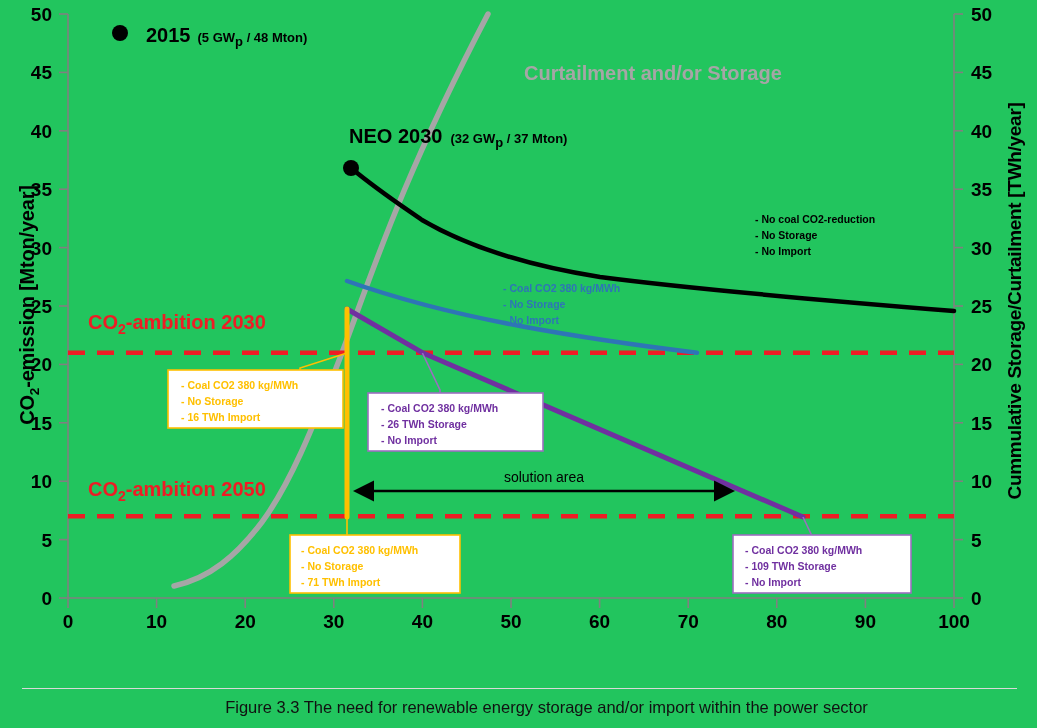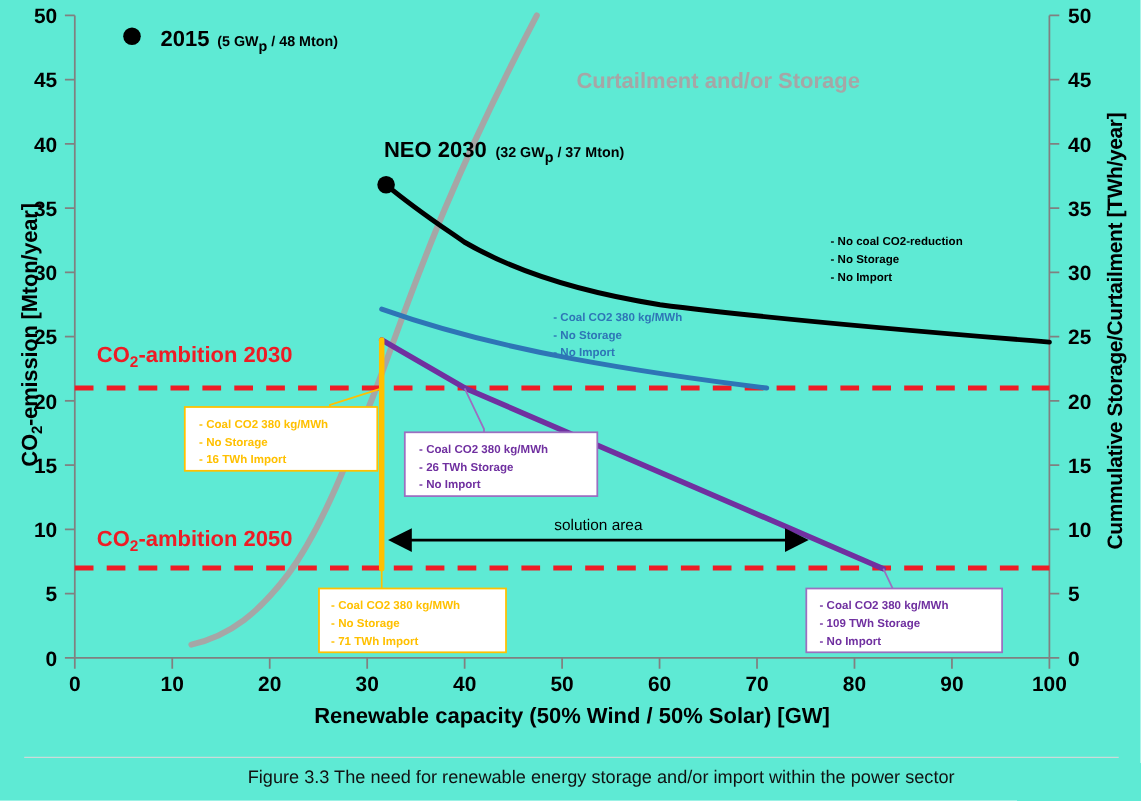--- a/index.html
+++ b/index.html
@@ -1,17 +1,17 @@
 <!DOCTYPE html>
 <html><head>
 <meta charset="utf-8">
 <style>
   html,body{margin:0;padding:0;background:#ffffff;}
   body{width:1037px;height:728px;font-family:"Liberation Sans",sans-serif;-webkit-font-smoothing:antialiased;}
-  #figure{position:relative;width:1037px;height:728px;overflow:hidden;background:#5eead4;}
+  #figure{position:relative;width:1037px;height:728px;overflow:hidden;background:#22c55e;}
   #plotwrap{position:absolute;left:0;top:0;width:1037px;height:672px;}
   svg#chart{position:absolute;left:0;top:0;width:1037px;height:672px;display:block;}
 
   .axis-title{font-weight:bold;color:#000;}
   #ylabel-left{
     position:absolute;left:-186px;top:292px;width:430px;
     transform:rotate(-90deg);transform-origin:center center;
     text-align:center;font-size:20px;letter-spacing:-0.2px;
   }
   #ylabel-right{
@@ -217,18 +217,17 @@
         <tspan>NEO 2030</tspan><tspan class="small-lab" dx="8">(32 GW</tspan><tspan class="small-lab" dy="4" font-size="10">p</tspan><tspan class="small-lab" dy="-4"> / 37 Mton)</tspan>
       </text>
     </svg>
 
     <div id="ylabel-left" class="axis-title">
       <span>CO</span><sub>2</sub><span>-emission [Mton/year]</span>
     </div>
 
     <div id="ylabel-right" class="axis-title">Cummulative Storage/Curtailment [TWh/year]</div>
 
-    <div id="xlabel" class="axis-title">Renewable capacity (50% Wind / 50% Solar) [GW]</div>
   </div>
 
   <div id="caption-sep"></div>
   <div id="caption">Figure 3.3 The need for renewable energy storage and/or import within the power sector</div>
 </div>
 
 </body></html>

